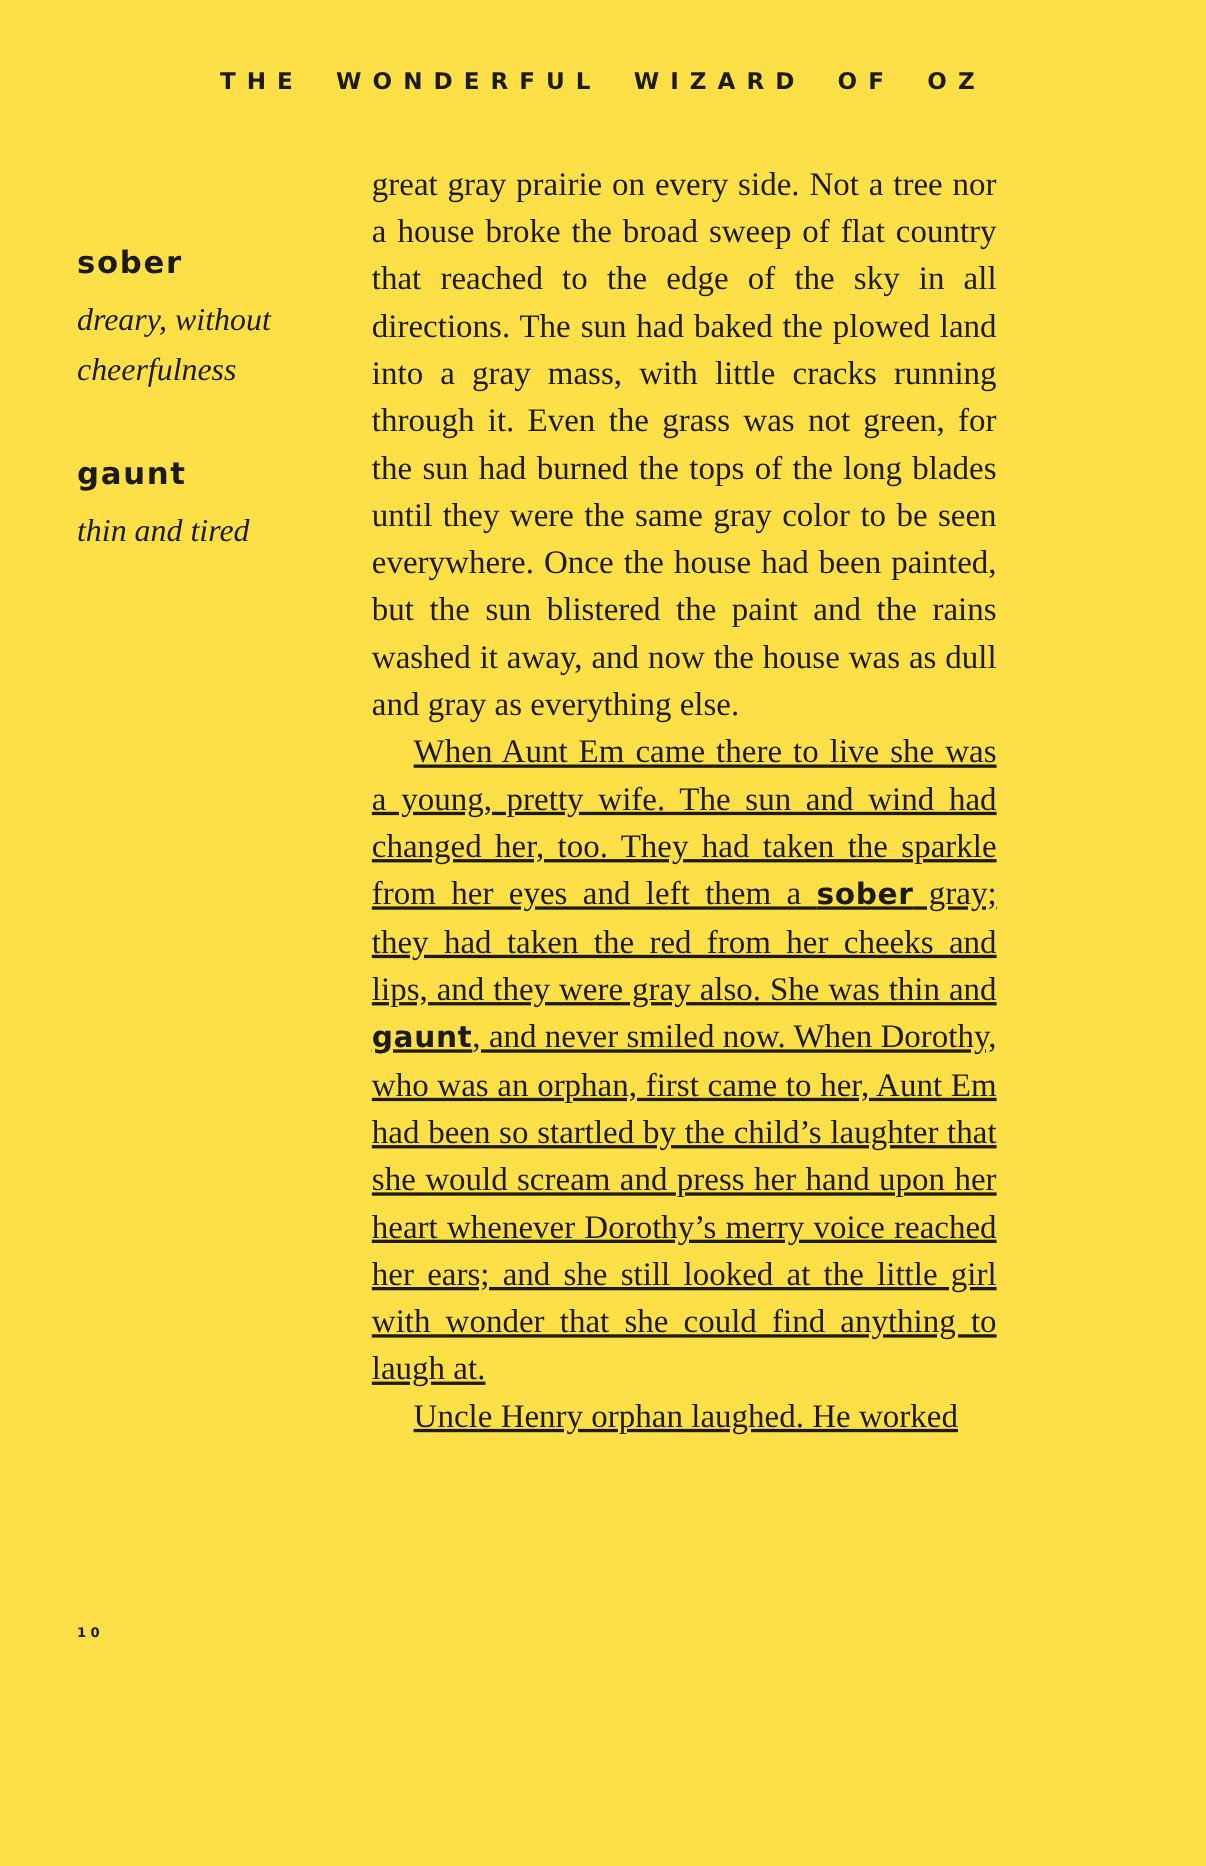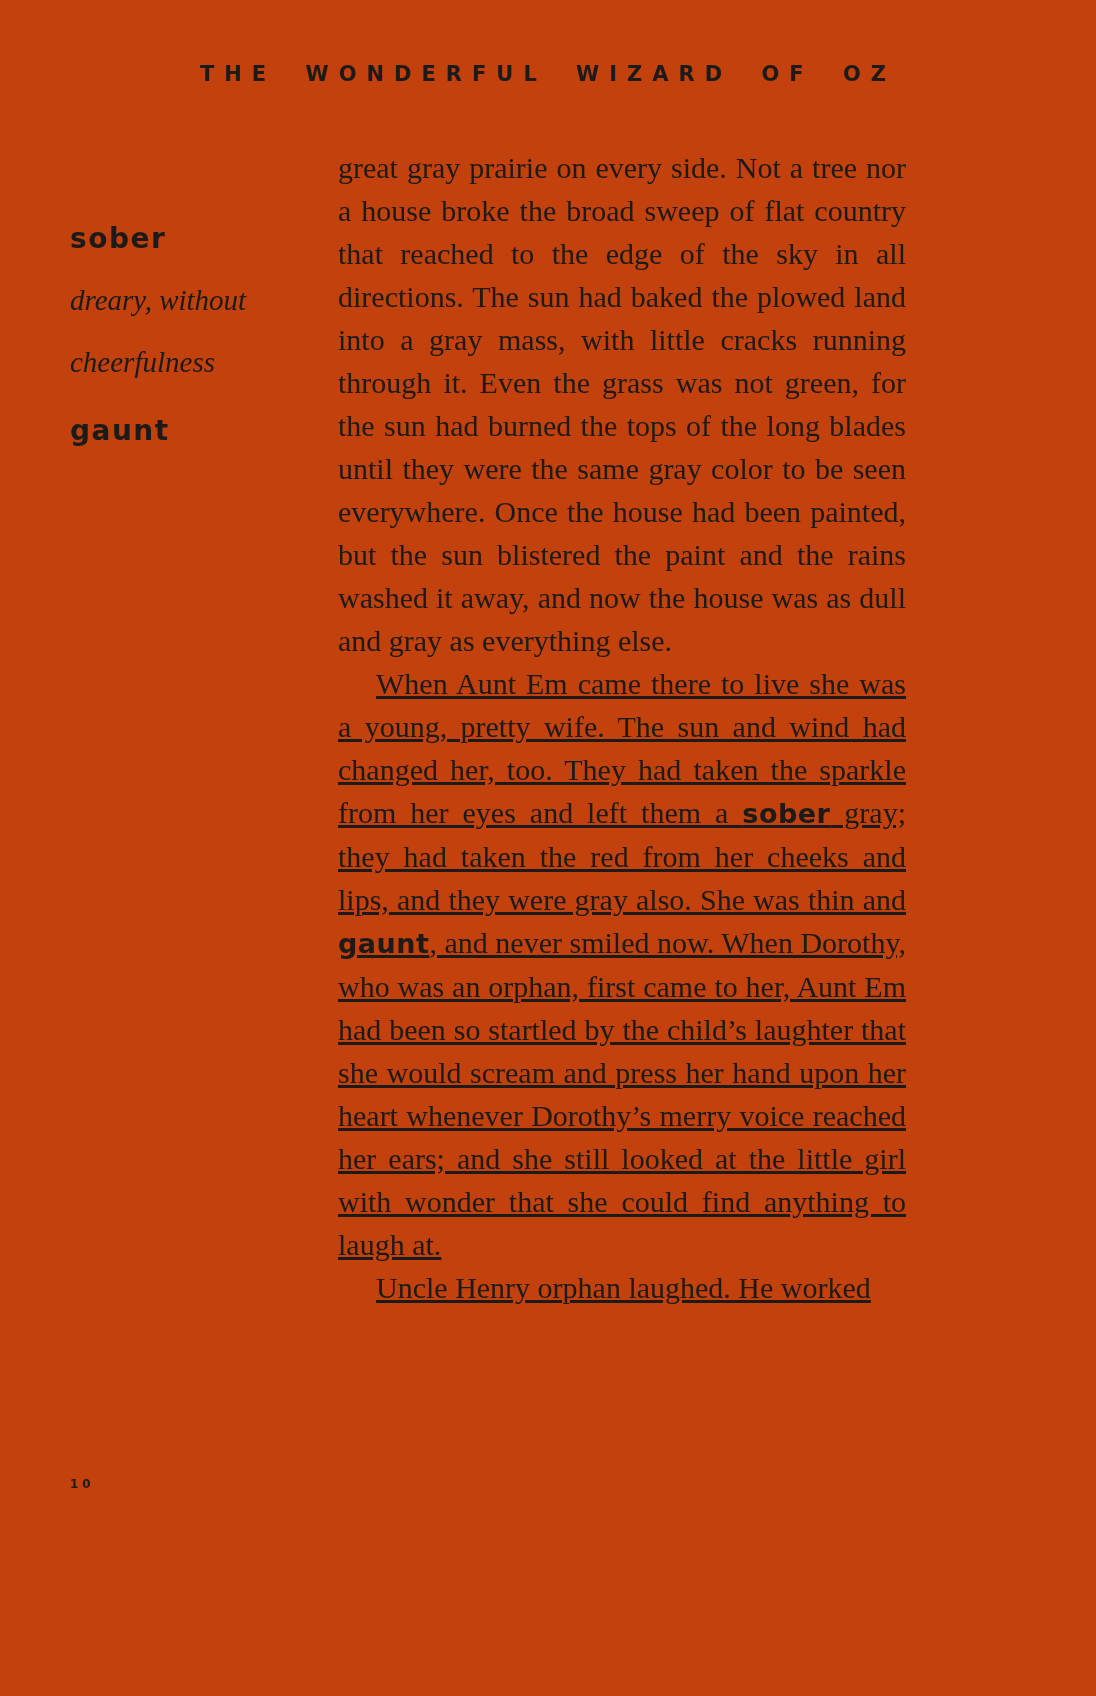--- a/index.html
+++ b/index.html
@@ -4,21 +4,21 @@
 <style>
   html, body {
     margin: 0;
     padding: 0;
     background: #ffffff;
   }
   .page {
     position: relative;
     width: 1096px;
     height: 1696px;
-    background: #c2410c;
+    background: #fde047;
     color: #1c1b1a;
     overflow: hidden;
   }
   .running-head {
     position: absolute;
     top: 62px;
     left: 0;
     right: 0;
     text-align: center;
     font-family: "DejaVu Sans", sans-serif;
@@ -46,21 +46,21 @@
     font-weight: 700;
     font-size: 28px;
     letter-spacing: 1.5px;
     color: #1c1b1a;
   }
   .vocab-def {
     margin-top: 14px;
     font-family: "Liberation Serif", serif;
     font-style: italic;
     font-size: 29px;
-    line-height: 62px;
+    line-height: 45px;
     color: #1c1b1a;
   }
   .body-text {
     position: absolute;
     left: 338px;
     top: 146px;
     width: 568px;
     font-family: "Liberation Serif", serif;
     font-size: 30px;
     line-height: 43px;
@@ -98,20 +98,21 @@
 
   <div class="running-head">THE WONDERFUL WIZARD OF OZ</div>
 
   <div class="margin-column">
     <div class="vocab-entry first">
       <div class="vocab-term">sober</div>
       <div class="vocab-def">dreary, without cheerfulness</div>
     </div>
     <div class="vocab-entry second">
       <div class="vocab-term">gaunt</div>
+      <div class="vocab-def">thin and tired</div>
     </div>
   </div>
 
   <div class="body-text">
       <p class="body-paragraph"><span>great gray prairie on every side. Not a tree nor a house broke the broad sweep of flat country that reached to the edge of the sky in all directions. The sun had baked the plowed land into a gray mass, with little cracks running through it. Even the grass was not green, for the sun had burned the tops of the long blades until they were the same gray color to be seen everywhere. Once the house had been painted, but the sun blistered the paint and the rains washed it away, and now the house was as dull and gray as everything else.</span></p>
       <p class="body-paragraph indent"><span>When Aunt Em came there to live she was a young, pretty wife. The sun and wind had changed her, too. They had taken the sparkle from her eyes and left them a </span><span class="vocab-inline">sober</span><span> gray; they had taken the red from her cheeks and lips, and they were gray also. She was thin and </span><span class="vocab-inline">gaunt</span><span>, and never smiled now. When Dorothy, who was an orphan, first came to her, Aunt Em had been so startled by the child’s laughter that she would scream and press her hand upon her heart whenever Dorothy’s merry voice reached her ears; and she still looked at the little girl with wonder that she could find anything to laugh at.</span></p>
       <p class="body-paragraph indent"><span>Uncle Henry orphan laughed. He worked</span></p>
     </div>
 
   <div class="page-number">10</div>

